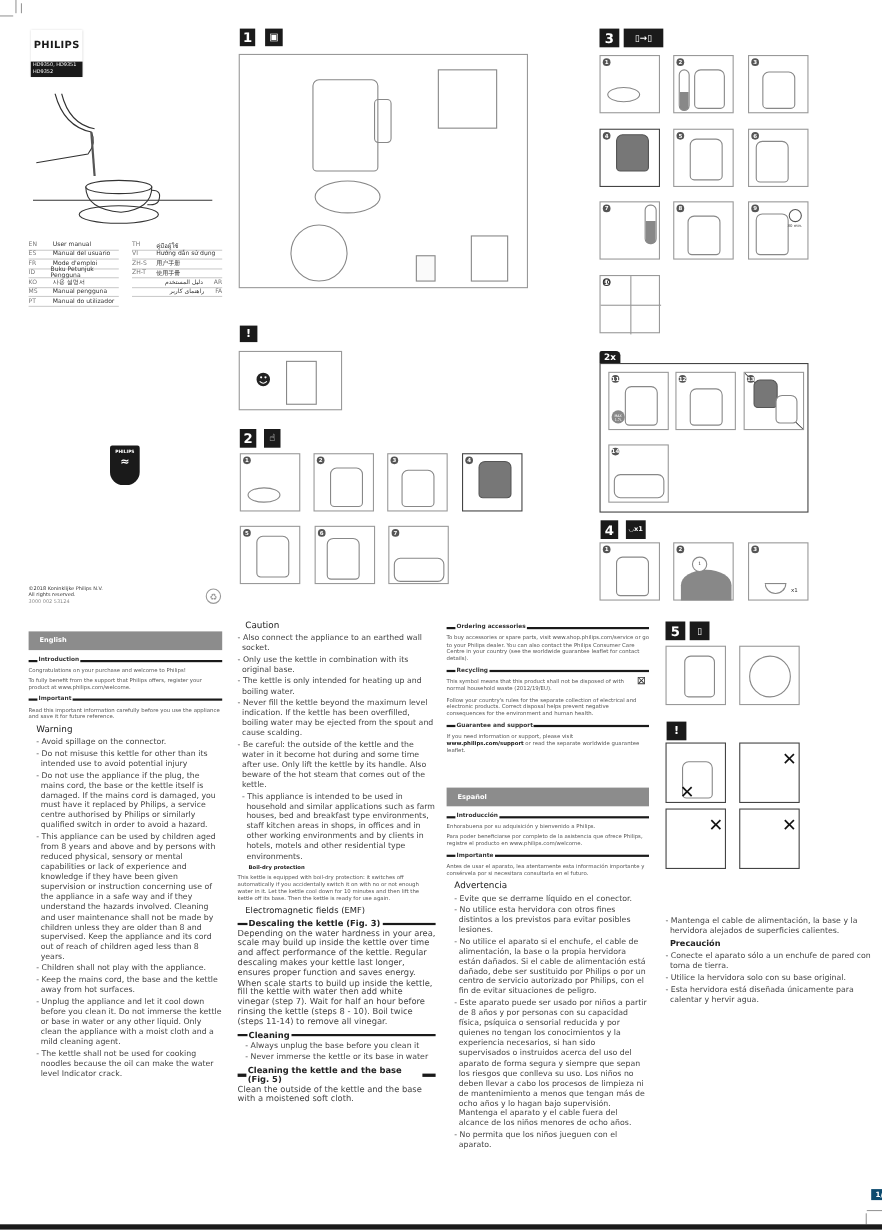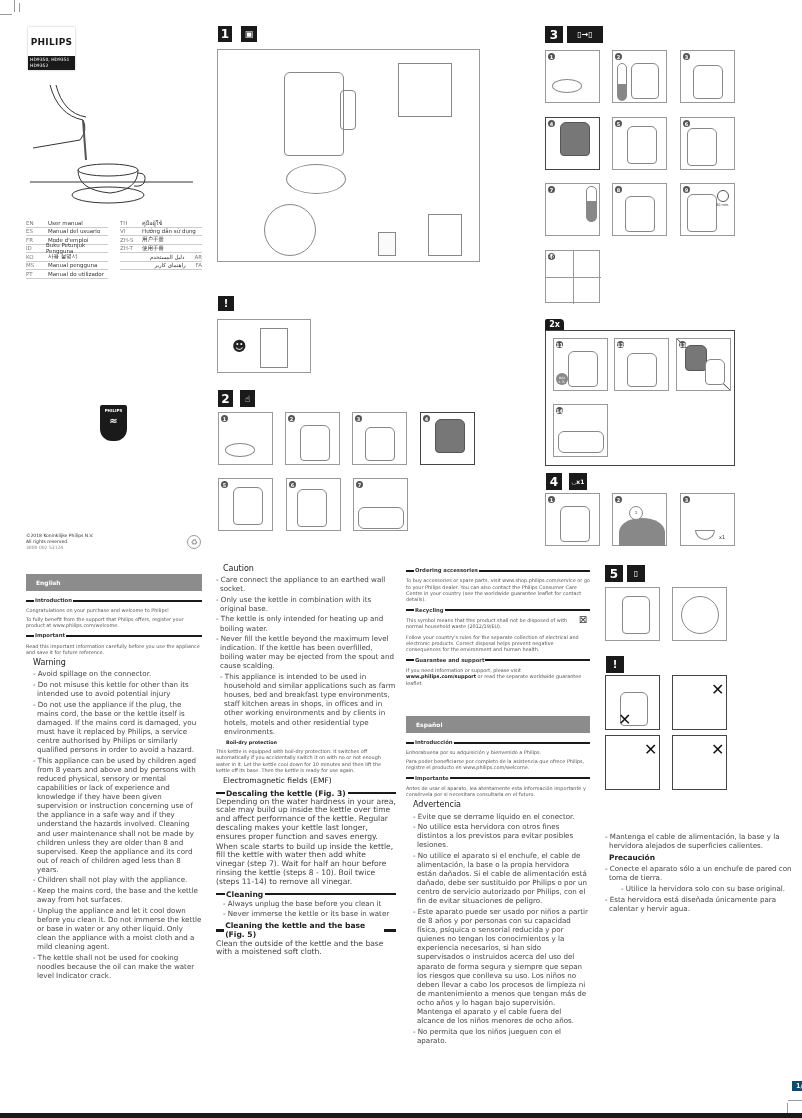--- a/index.html
+++ b/index.html
@@ -308,34 +308,35 @@
   <div class="small">To fully benefit from the support that Philips offers, register your product at www.philips.com/welcome.</div>
   <div class="sec-h">
       <span class="bar l"></span>
       <span>Important</span>
       <span class="bar r"></span>
     </div>
   <div class="small">Read this important information carefully before you use the appliance and save it for future reference.</div>
   <div class="h2">Warning</div>
   <div class="bullet">- Avoid spillage on the connector.</div>
   <div class="bullet">- Do not misuse this kettle for other than its intended use to avoid potential injury</div>
-  <div class="bullet">- Do not use the appliance if the plug, the mains cord, the base or the kettle itself is damaged. If the mains cord is damaged, you must have it replaced by Philips, a service centre authorised by Philips or similarly qualified persons in order to avoid a hazard.</div>
+  <div class="bullet">- Do not use the appliance if the plug, the mains cord, the base or the kettle itself is damaged. If the mains cord is damaged, you must have it replaced by Philips, a service centre authorised by Philips or similarly qualified switch in order to avoid a hazard.</div>
   <div class="bullet">- This appliance can be used by children aged from 8 years and above and by persons with reduced physical, sensory or mental capabilities or lack of experience and knowledge if they have been given supervision or instruction concerning use of the appliance in a safe way and if they understand the hazards involved. Cleaning and user maintenance shall not be made by children unless they are older than 8 and supervised. Keep the appliance and its cord out of reach of children aged less than 8 years.</div>
   <div class="bullet">- Children shall not play with the appliance.</div>
   <div class="bullet">- Keep the mains cord, the base and the kettle away from hot surfaces.</div>
   <div class="bullet">- Unplug the appliance and let it cool down before you clean it. Do not immerse the kettle or base in water or any other liquid. Only clean the appliance with a moist cloth and a mild cleaning agent.</div>
   <div class="bullet">- The kettle shall not be used for cooking noodles because the oil can make the water level Indicator crack.</div>
 </div>
 
 <div class="col" style="left:216px;top:564px;width:180px">
   <div class="h2" style="margin-left:7px;margin-top:0">Caution</div>
-  <div class="bullet" style="margin-left:0">- Care connect the appliance to an earthed wall socket.</div>
+  <div class="bullet" style="margin-left:0">- Also connect the appliance to an earthed wall socket.</div>
   <div class="bullet" style="margin-left:0">- Only use the kettle in combination with its original base.</div>
   <div class="bullet" style="margin-left:0">- The kettle is only intended for heating up and boiling water.</div>
   <div class="bullet" style="margin-left:0">- Never fill the kettle beyond the maximum level indication. If the kettle has been overfilled, boiling water may be ejected from the spout and cause scalding.</div>
+  <div class="bullet" style="margin-left:0">- Be careful: the outside of the kettle and the water in it become hot during and some time after use. Only lift the kettle by its handle. Also beware of the hot steam that comes out of the kettle.</div>
   <div class="bullet" style="margin-left:4px">- This appliance is intended to be used in household and similar applications such as farm houses, bed and breakfast type environments, staff kitchen areas in shops, in offices and in other working environments and by clients in hotels, motels and other residential type environments.</div>
   <div style="font-size:4.8px;font-weight:bold;margin:2px 0 1px 10px;color:#222">Boil-dry protection</div>
   <div class="small" style="margin-top:0">This kettle is equipped with boil-dry protection: it switches off automatically if you accidentally switch it on with no or not enough water in it. Let the kettle cool down for 10 minutes and then lift the kettle off its base. Then the kettle is ready for use again.</div>
   <div class="h2" style="font-size:7.6px">Electromagnetic fields (EMF)</div>
   <div class="big-h">
       <span class="bar l"></span>
       <span>Descaling the kettle (Fig. 3)</span>
       <span class="bar r"></span>
     </div>
   <div class="body8">Depending on the water hardness in your area, scale may build up inside the kettle over time and affect performance of the kettle. Regular descaling makes your kettle last longer, ensures proper function and saves energy.</div>
@@ -397,18 +398,18 @@
   <div class="bullet">- No utilice esta hervidora con otros fines distintos a los previstos para evitar posibles lesiones.</div>
   <div class="bullet">- No utilice el aparato si el enchufe, el cable de alimentación, la base o la propia hervidora están dañados. Si el cable de alimentación está dañado, debe ser sustituido por Philips o por un centro de servicio autorizado por Philips, con el fin de evitar situaciones de peligro.</div>
   <div class="bullet">- Este aparato puede ser usado por niños a partir de 8 años y por personas con su capacidad física, psíquica o sensorial reducida y por quienes no tengan los conocimientos y la experiencia necesarios, si han sido supervisados o instruidos acerca del uso del aparato de forma segura y siempre que sepan los riesgos que conlleva su uso. Los niños no deben llevar a cabo los procesos de limpieza ni de mantenimiento a menos que tengan más de ocho años y lo hagan bajo supervisión. Mantenga el aparato y el cable fuera del alcance de los niños menores de ocho años.</div>
   <div class="bullet">- No permita que los niños jueguen con el aparato.</div>
 </div>
 
 <div class="col" style="left:605px;top:832px;width:188px">
   <div class="bullet" style="margin-left:0">- Mantenga el cable de alimentación, la base y la hervidora alejados de superficies calientes.</div>
   <div class="h2" style="margin-left:4px;font-weight:bold;font-size:7.4px">Precaución</div>
   <div class="bullet" style="margin-left:0">- Conecte el aparato sólo a un enchufe de pared con toma de tierra.</div>
-  <div class="bullet" style="margin-left:16px">- Utilice la hervidora solo con su base original.</div>
+  <div class="bullet" style="margin-left:0">- Utilice la hervidora solo con su base original.</div>
   <div class="bullet" style="margin-left:0">- Esta hervidora está diseñada únicamente para calentar y hervir agua.</div>
 </div>
 
 <div class="page-num">1/2</div>
 <div class="hr-bottom"></div>
 
 </body></html>

